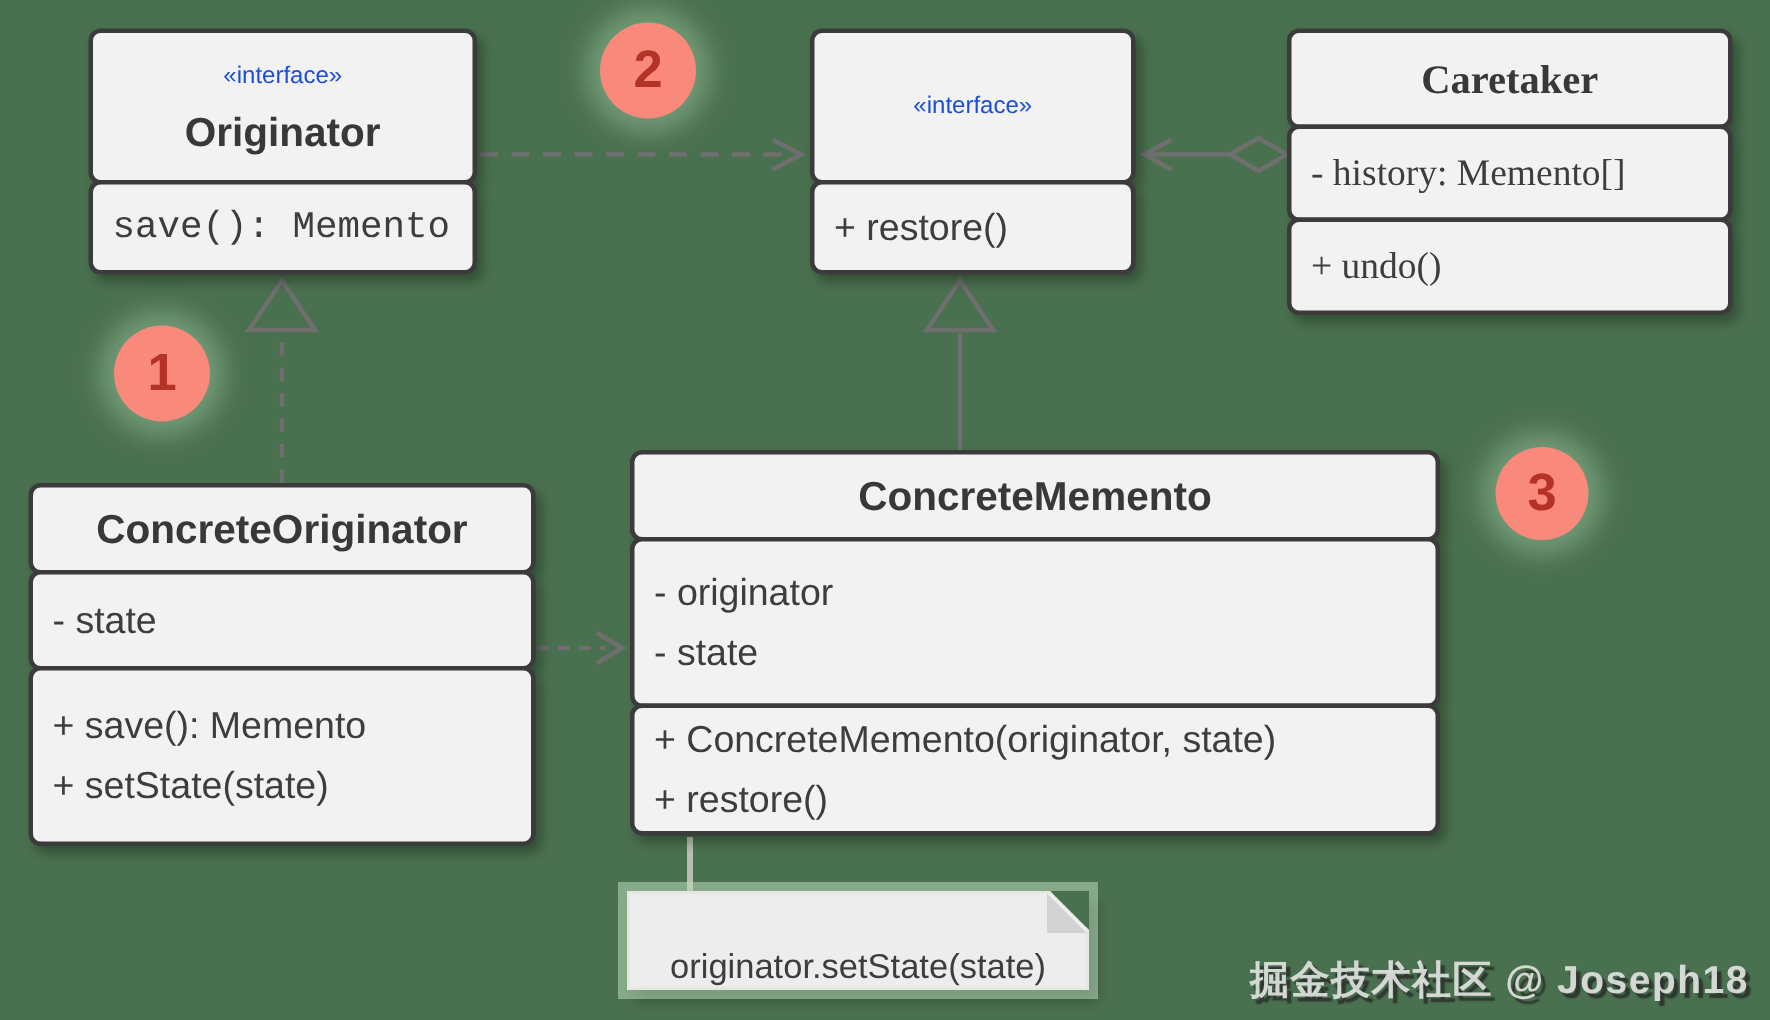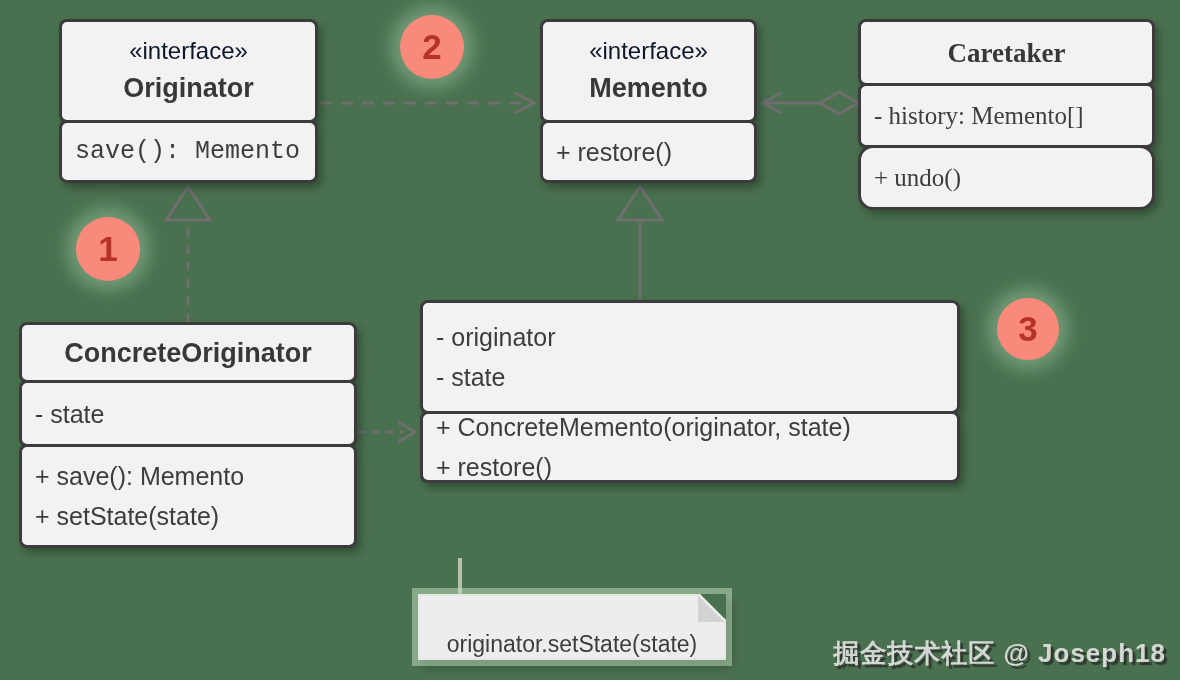--- a/index.html
+++ b/index.html
@@ -25,21 +25,21 @@
     border:3px solid #3b3b3b;
     border-radius:8px;
     color:#3d3d3d;
   }
   .comp + .comp{margin-top:-3px;}
   .comp.title{
     display:flex;flex-direction:column;
     align-items:center;justify-content:center;
   }
   .stereotype{
-    font-size:24px;line-height:34px;color:#0f172a;
+    font-size:16px;line-height:34px;color:#1d4ed8;
   }
   .class-name{
     font-size:27px;font-weight:bold;line-height:40px;color:#383838;
   }
   .comp.members{
     display:flex;flex-direction:column;justify-content:center;
     padding-left:13px;
   }
   .member{
     font-size:25px;line-height:40px;white-space:nowrap;color:#3d3d3d;
@@ -128,58 +128,60 @@
       <div class="class-name">Originator</div>
     </div>
     <div class="comp members" style="height:63px;font-family:Liberation Mono, monospace;">
       <div class="member">save(): Memento</div>
     </div>
   </div>
 
   <div class="uml-box" style="left:540px;top:19px;width:217px;">
     <div class="comp title" style="height:104px;">
       <div class="stereotype">«interface»</div>
-      <div class="class-name">Memento</div>
     </div>
     <div class="comp members" style="height:63px;">
       <div class="member">+ restore()</div>
     </div>
   </div>
 
   <div class="uml-box" style="left:858px;top:19px;width:297px;font-family:Liberation Serif, serif;">
     <div class="comp title" style="height:67px;">
       <div class="class-name">Caretaker</div>
     </div>
     <div class="comp members" style="height:65px;">
       <div class="member">- history: Memento[]</div>
     </div>
-    <div class="comp members" style="height:65px;border-radius:15px;">
+    <div class="comp members" style="height:65px;">
       <div class="member">+ undo()</div>
     </div>
   </div>
 
   <div class="uml-box" style="left:19px;top:322px;width:338px;">
     <div class="comp title" style="height:61px;">
       <div class="class-name">ConcreteOriginator</div>
     </div>
     <div class="comp members" style="height:67px;">
       <div class="member">- state</div>
     </div>
-    <div class="comp members" style="height:104px;">
+    <div class="comp members" style="height:120px;">
       <div class="member">+ save(): Memento</div>
       <div class="member">+ setState(state)</div>
     </div>
   </div>
 
   <div class="uml-box" style="left:420px;top:300px;width:540px;">
+    <div class="comp title" style="height:61px;">
+      <div class="class-name">ConcreteMemento</div>
+    </div>
     <div class="comp members" style="height:114px;">
       <div class="member">- originator</div>
       <div class="member">- state</div>
     </div>
-    <div class="comp members" style="height:72px;">
+    <div class="comp members" style="height:88px;">
       <div class="member">+ ConcreteMemento(originator, state)</div>
       <div class="member">+ restore()</div>
     </div>
   </div>
 
   <div class="badge" style="left:76px;top:217px;width:64px;height:64px;">1</div>
   <div class="badge" style="left:400px;top:15px;width:64px;height:64px;">2</div>
   <div class="badge" style="left:997px;top:298px;width:62px;height:62px;">3</div>
 
   <div class="note-glow" style="left:418px;top:594px;width:308px;height:66px;"></div>

